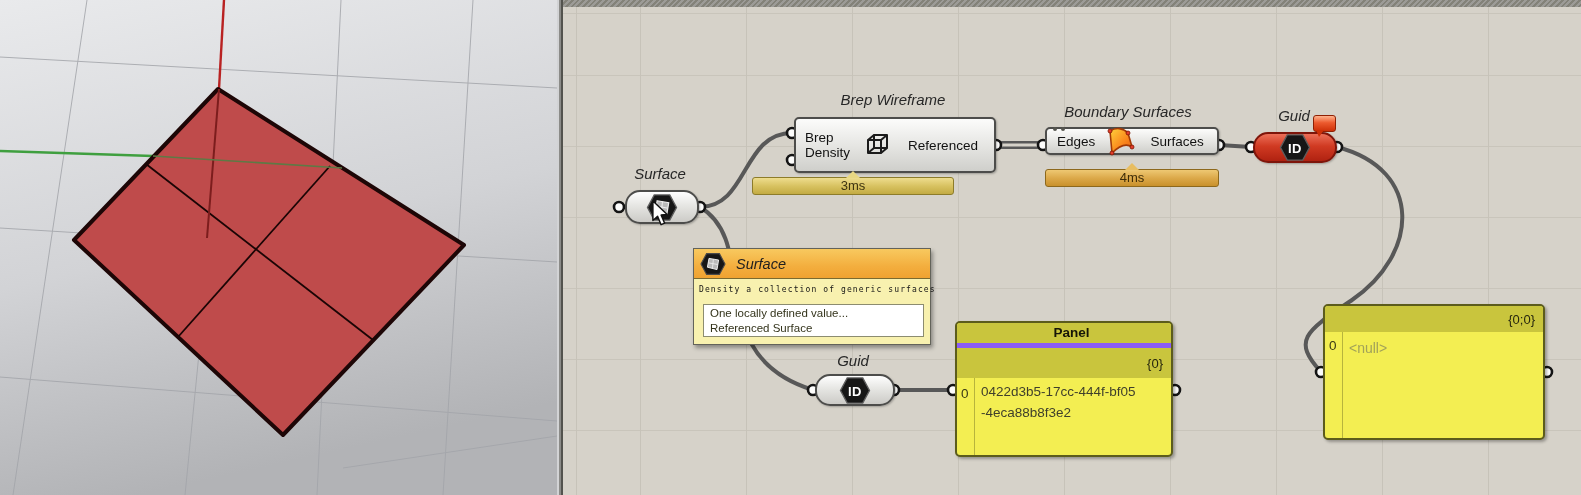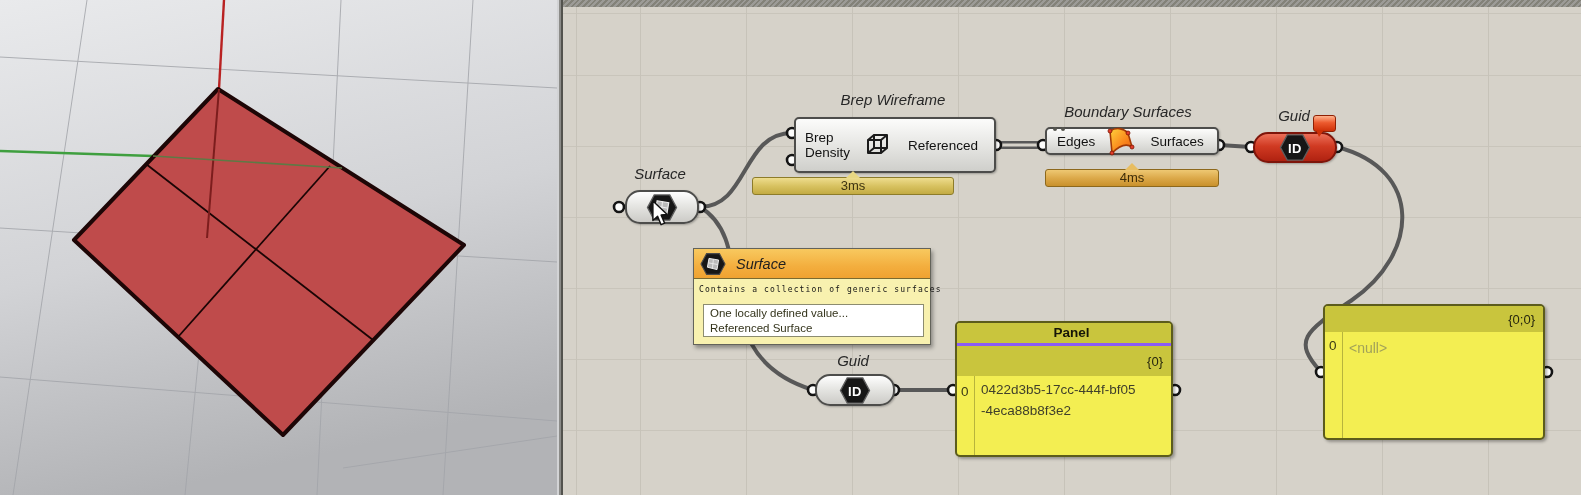--- a/index.html
+++ b/index.html
@@ -42,21 +42,21 @@
   .profiler.p3{background:linear-gradient(#eedd8e,#d8c261 50%,#c3ab43);border:1.5px solid #8d7c2a;color:#3d3310;}
   .profiler.p3 .notch{border-bottom:7px solid #e9d883;}
   .profiler.p4{background:linear-gradient(#eec873,#dca94a 50%,#c9912c);border:1.5px solid #8d681c;color:#3d2c08;}
   .profiler.p4 .notch{border-bottom:7px solid #e8bd60;}
   .pindots{position:absolute;width:4px;height:4px;border-radius:50%;background:#55554f;
      box-shadow:8px 0 0 #55554f;z-index:3;}
   
   .gh-panel{position:absolute;box-sizing:border-box;border:2px solid #5c5c1c;border-radius:5px;
      background:#f3ee52;z-index:2;overflow:hidden;box-shadow:2px 2px 3px rgba(0,0,0,.3);
      display:flex;flex-direction:column;}
-  .panel-title{height:20px;background:#c9c53d;border-bottom:3px solid #8b5cf6;text-align:center;
+  .panel-title{height:20px;background:#c9c53d;border-bottom:5px solid #8b5cf6;text-align:center;
      font-size:13.5px;font-weight:600;color:#161608;line-height:19px;padding-left:15px;}
   .panel-tree{background:#c9c53d;text-align:right;font-size:13px;color:#26260e;
      padding:0 8px;display:flex;align-items:center;justify-content:flex-end;}
   .panel-body{position:relative;flex:1;}
   .panel-gutterline{position:absolute;left:17px;top:0;bottom:0;width:1px;background:rgba(92,92,28,.4);}
   .panel-index{position:absolute;left:4px;font-size:13.5px;color:#3a3a16;}
   .panel-value{position:absolute;left:24px;font-size:13.5px;color:#3f3f2b;line-height:21px;word-break:break-all;}
   .nullval{color:#a2a259 !important;}
   
   #tooltip{position:absolute;left:693px;top:248px;width:238px;height:97px;z-index:5;
@@ -247,21 +247,21 @@
     <div class="tt-header">
       <span style="display:flex">
         <svg width="26" height="24" viewBox="0 0 32 30">
           <polygon points="8,2 24,2 31,15 24,28 8,28 1,15" fill="#161616" stroke="#4a4a4a" stroke-width="1.4"></polygon>
           <path d="M11,8 L23,10 L21,22 L9,19 Z" fill="#b9b9b9" stroke="#efefef" stroke-width="1.2"></path>
           <path d="M16.5,8.9 L15.3,20.5 M10,13.5 L22,15.7" stroke="#efefef" stroke-width="1" fill="none"></path>
         </svg>
       </span>
       <span class="tt-title">Surface</span>
     </div>
-    <div class="tt-desc">Contains a collection of generic surfaces</div>
+    <div class="tt-desc">Density a collection of generic surfaces</div>
     <div class="tt-inner">
       <div>One locally defined value...</div>
       <div>Referenced Surface</div>
     </div>
   </div>
 
   <svg id="cursor" width="24" height="26" viewBox="0 0 16 20">
     <path d="M1,0 L1,15 L4.6,11.8 L7.3,18.2 L10,17 L7.3,10.8 L12,10.4 Z" fill="#ffffff" stroke="#111" stroke-width="1.1" stroke-linejoin="round"></path>
   </svg>
 

